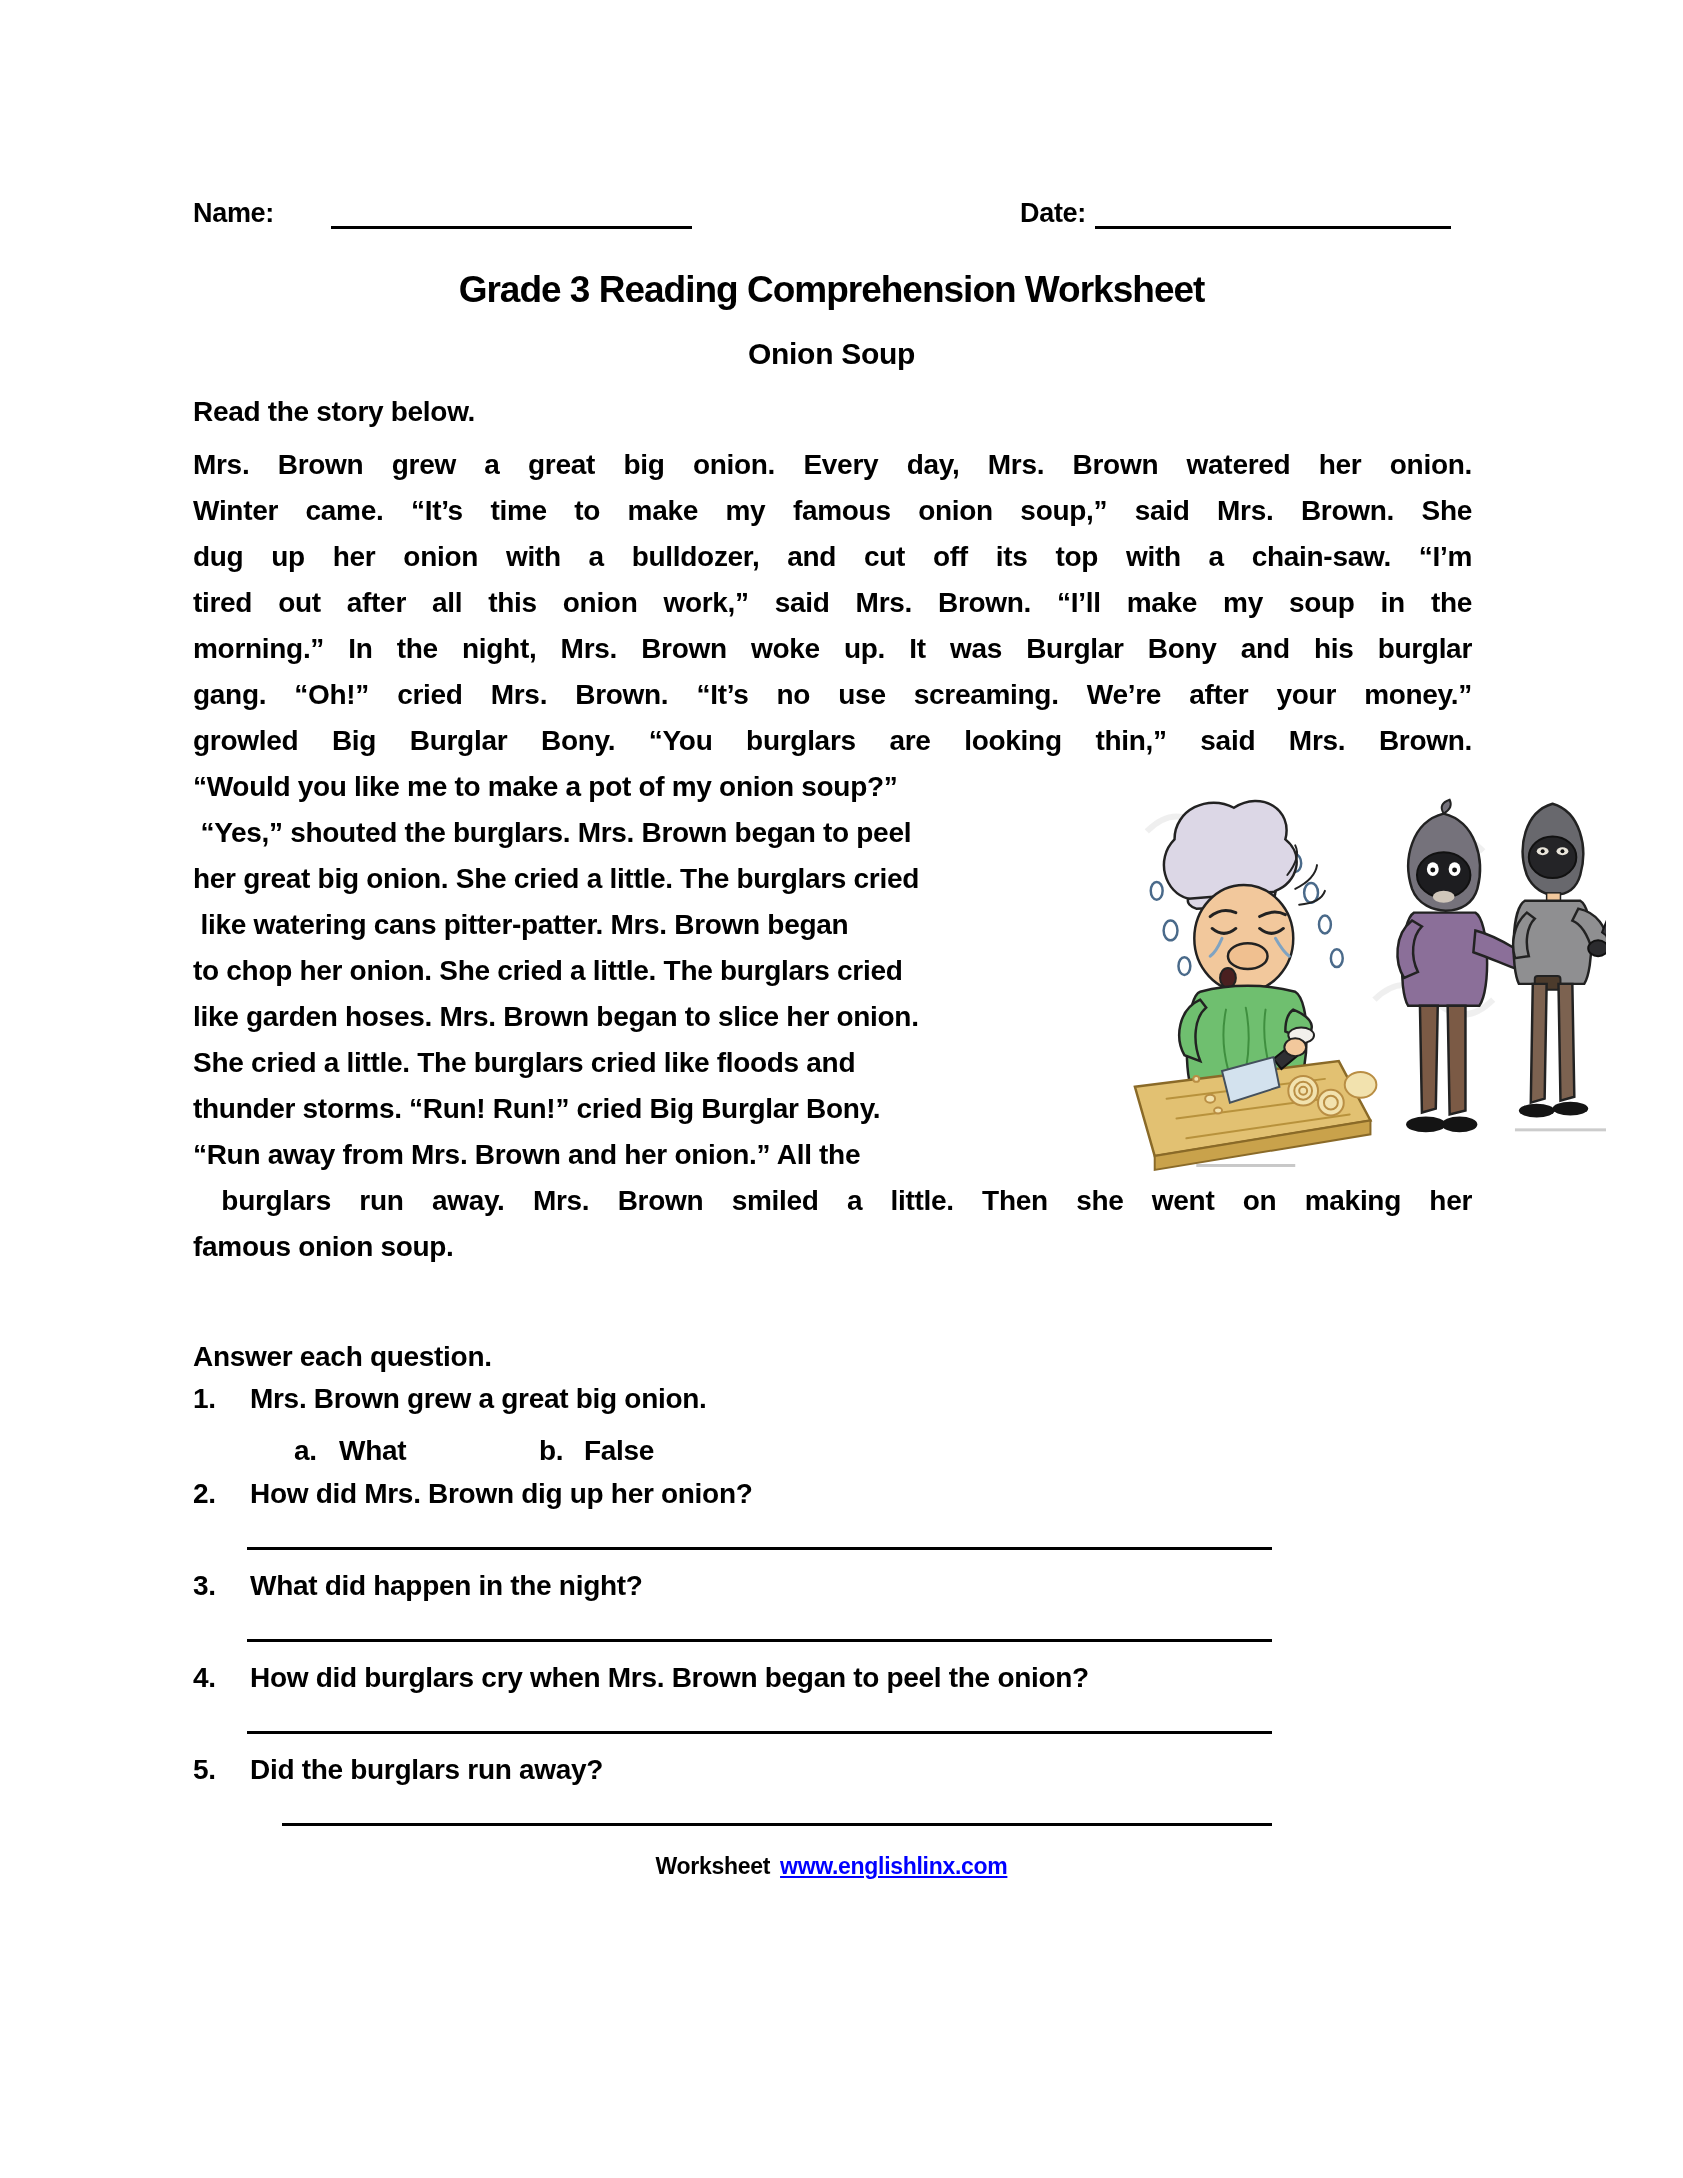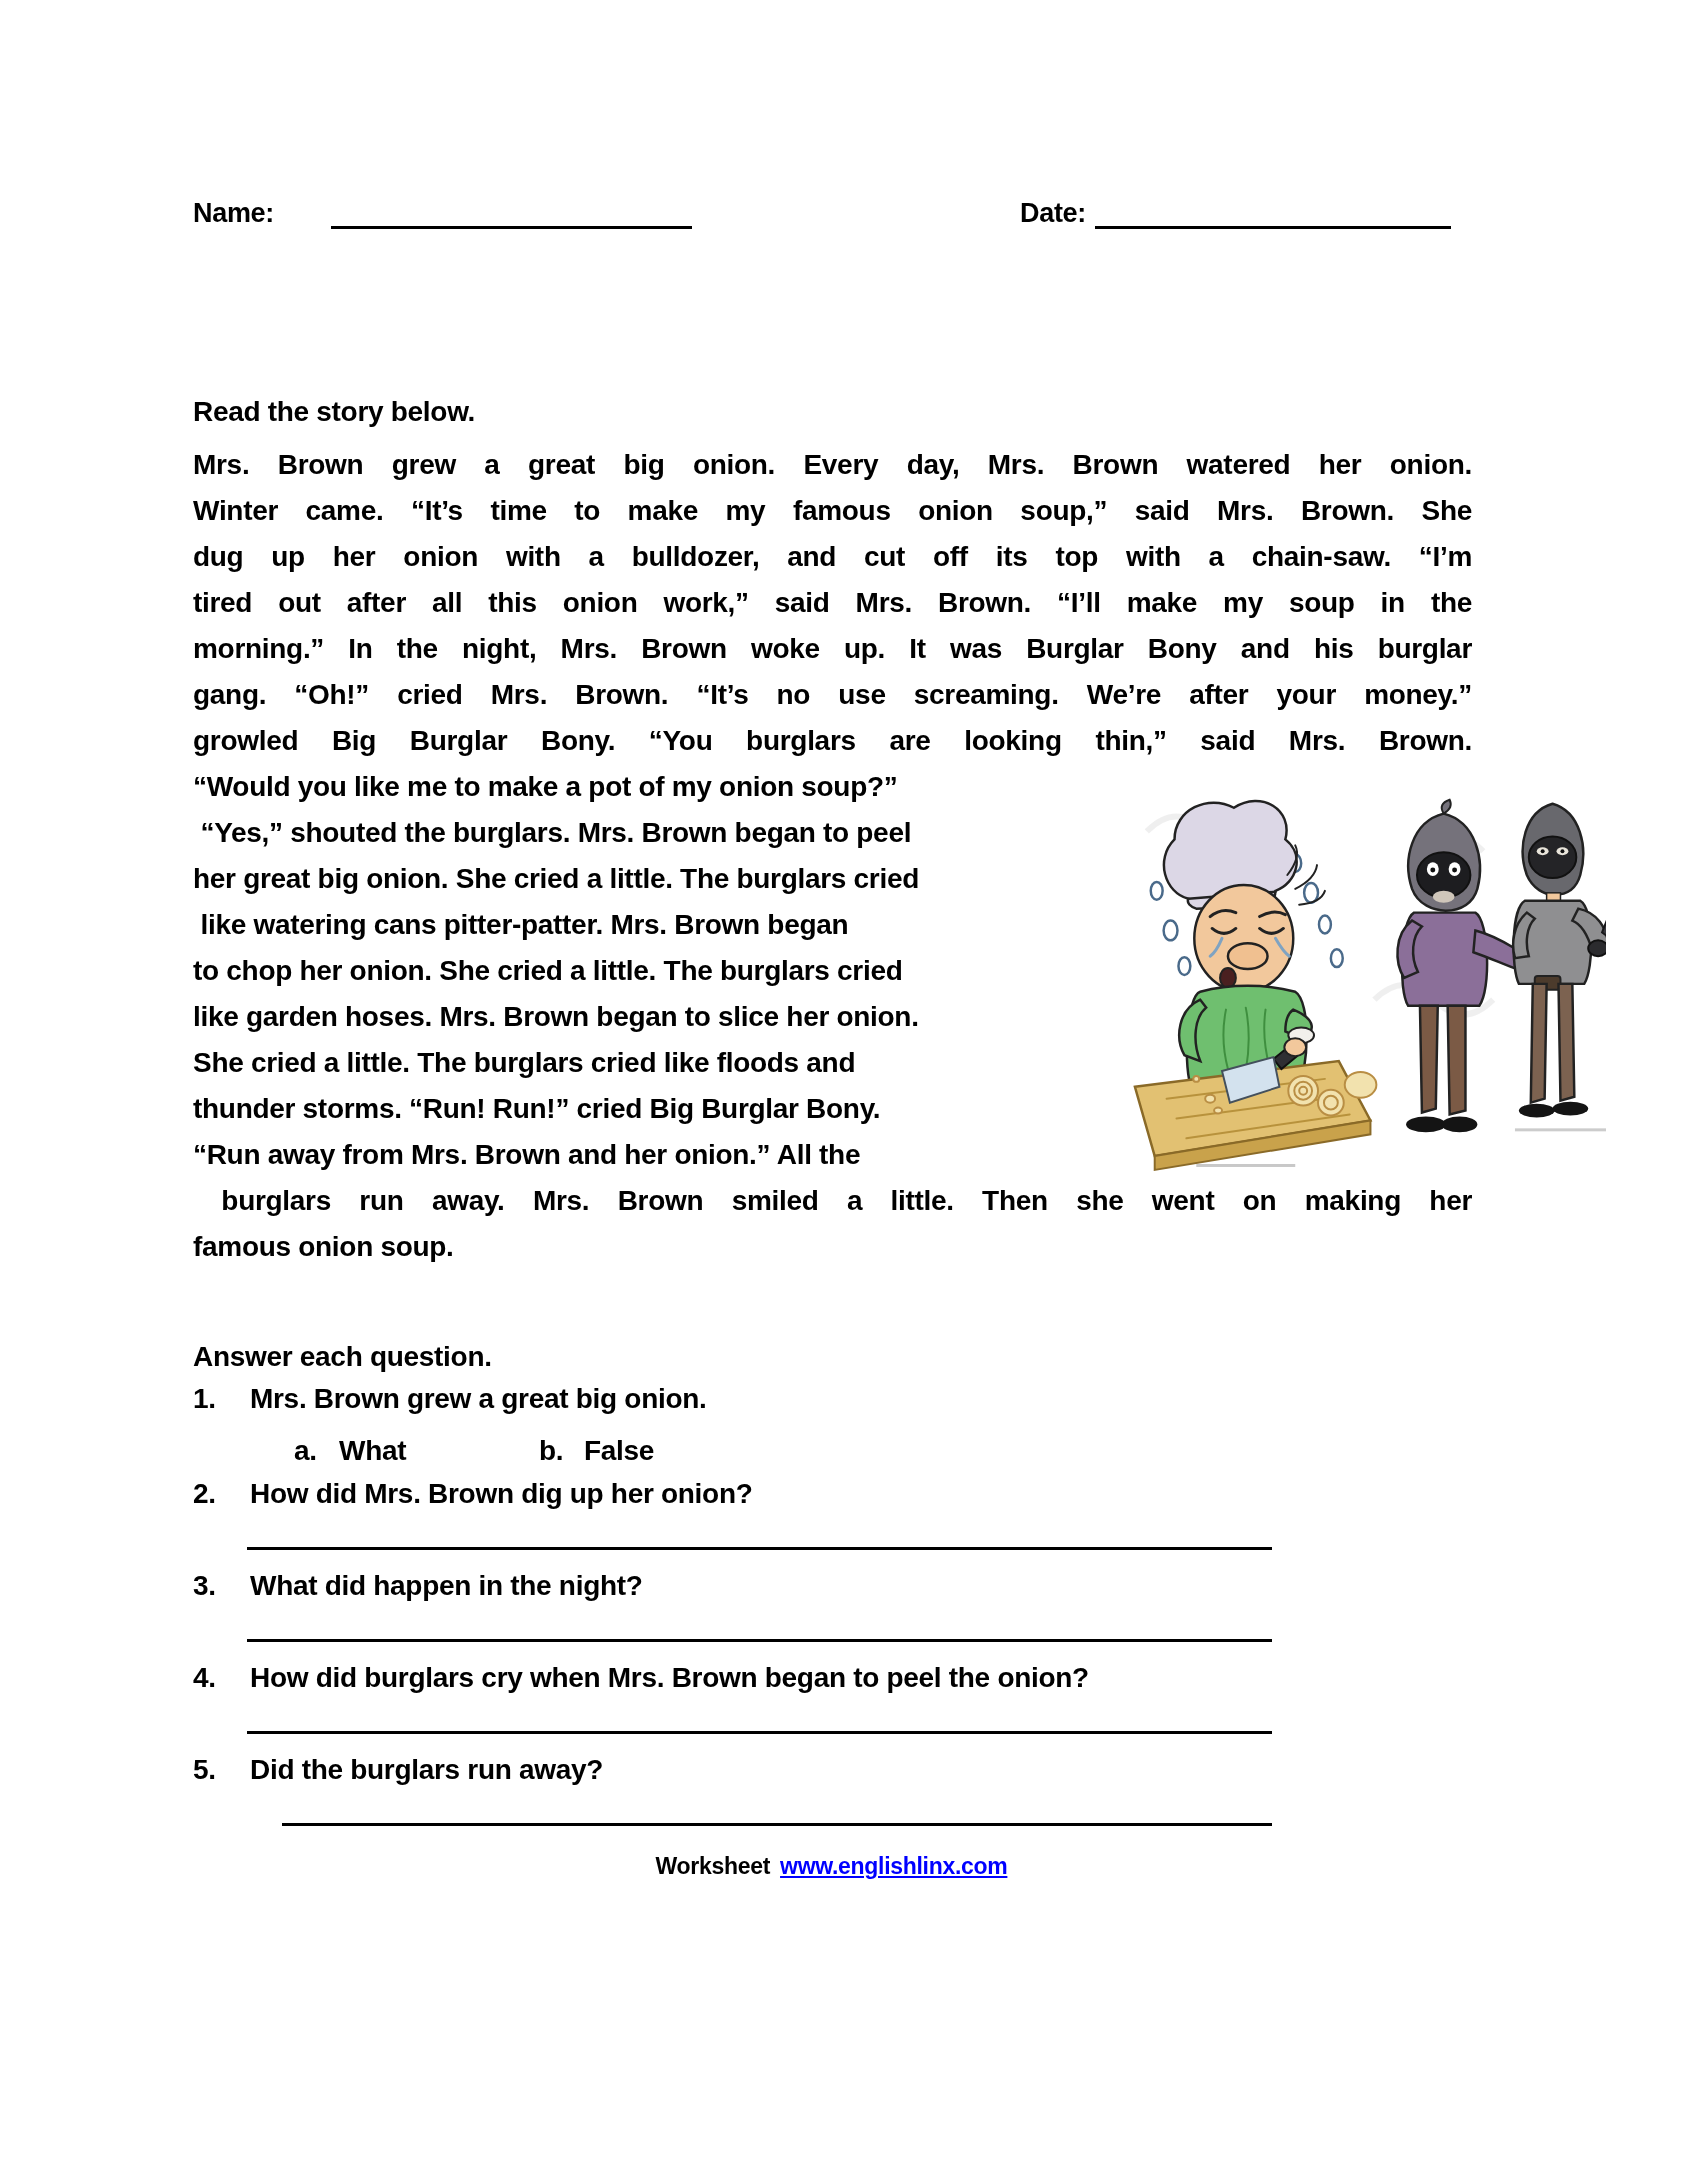--- a/index.html
+++ b/index.html
@@ -59,20 +59,22 @@
     <div class="field field-name">
       <span>Name:</span>
       <span class="blank blank-name"></span>
     </div>
     <div class="field field-date">
       <span>Date:</span>
       <span class="blank blank-date"></span>
     </div>
   </div>
 
+  <h1 class="title">Grade 3 Reading Comprehension Worksheet</h1>
+  <h2 class="subtitle">Onion Soup</h2>
   <div class="read-instruction">Read the story below.</div>
 
   <div class="story">
       <div class="story-line justified">Mrs. Brown grew a great big onion. Every day, Mrs. Brown watered her onion.</div>
       <div class="story-line justified">Winter came. “It’s time to make my famous onion soup,” said Mrs. Brown. She</div>
       <div class="story-line justified">dug up her onion with a bulldozer, and cut off its top with a chain-saw. “I’m</div>
       <div class="story-line justified">tired out after all this onion work,” said Mrs. Brown. “I’ll make my soup in the</div>
       <div class="story-line justified">morning.” In the night, Mrs. Brown woke up. It was Burglar Bony and his burglar</div>
       <div class="story-line justified">gang. “Oh!” cried Mrs. Brown. “It’s no use screaming. We’re after your money.”</div>
       <div class="story-line justified">growled Big Burglar Bony. “You burglars are looking thin,” said Mrs. Brown.</div>

